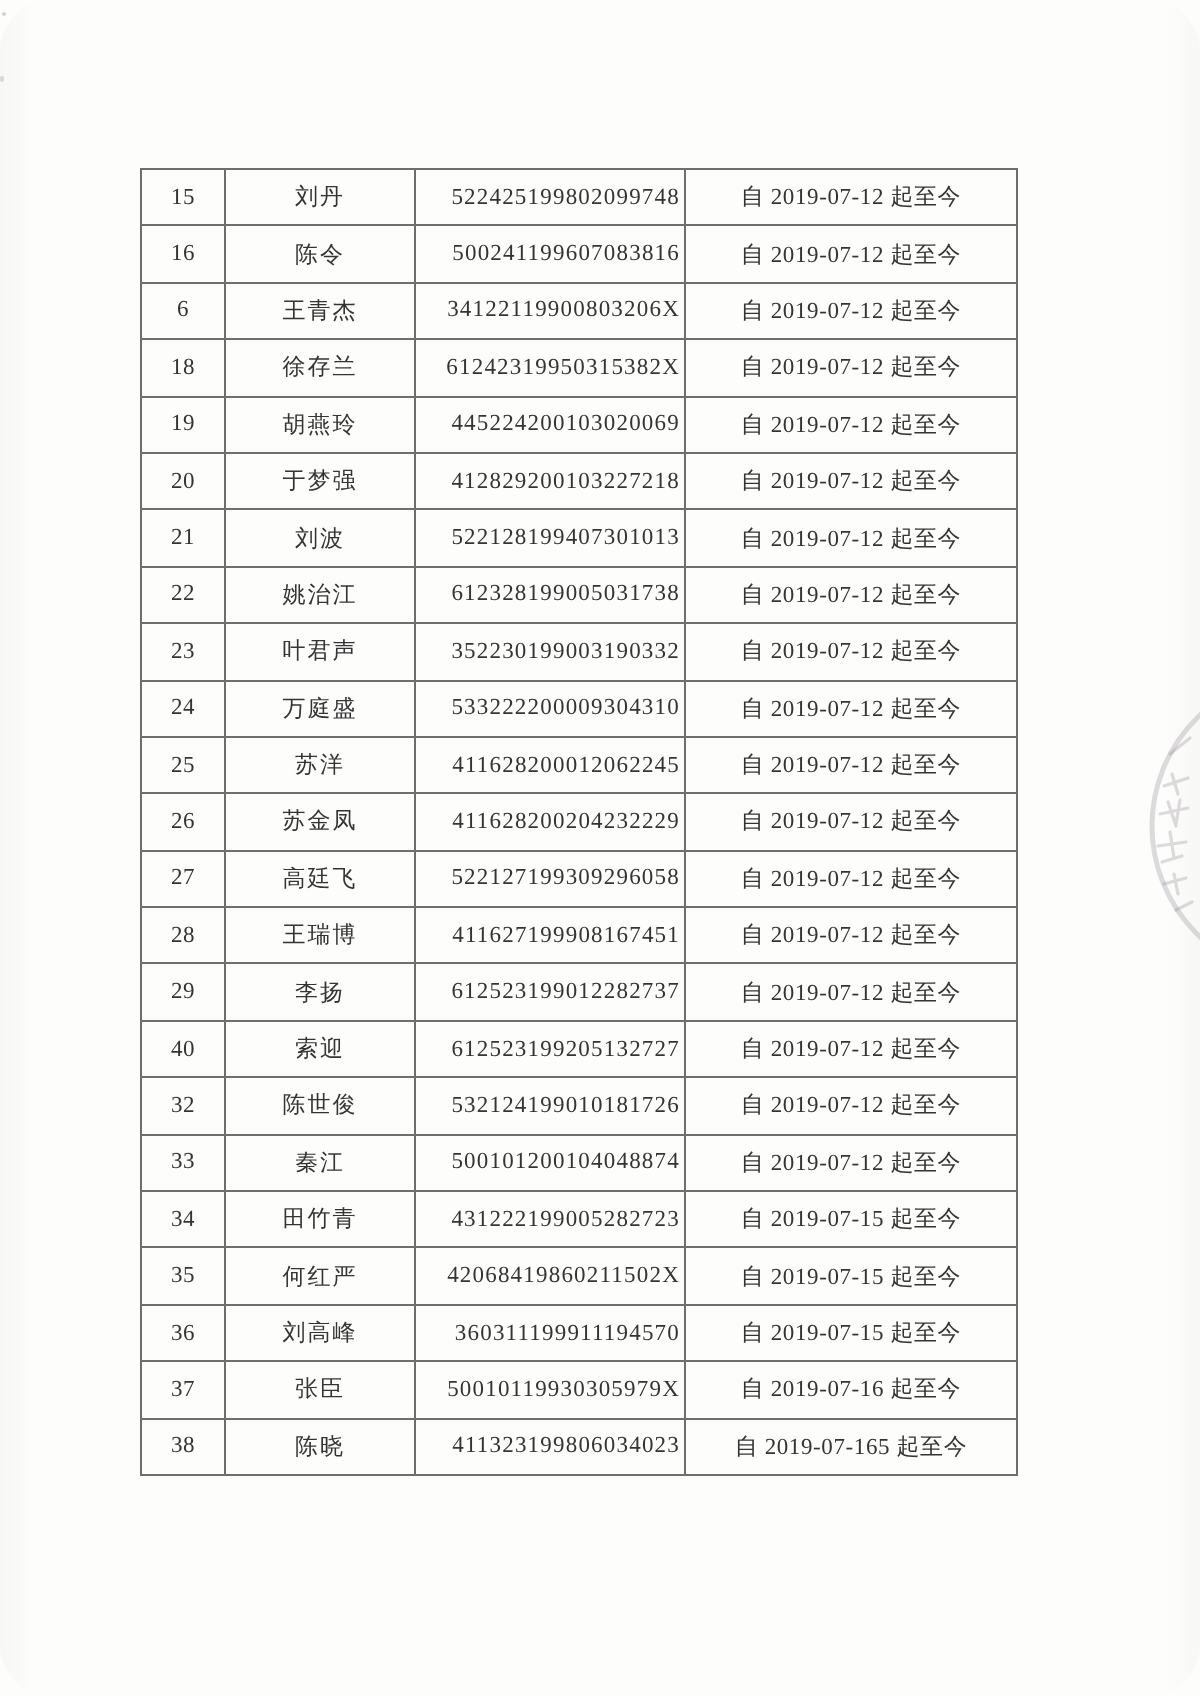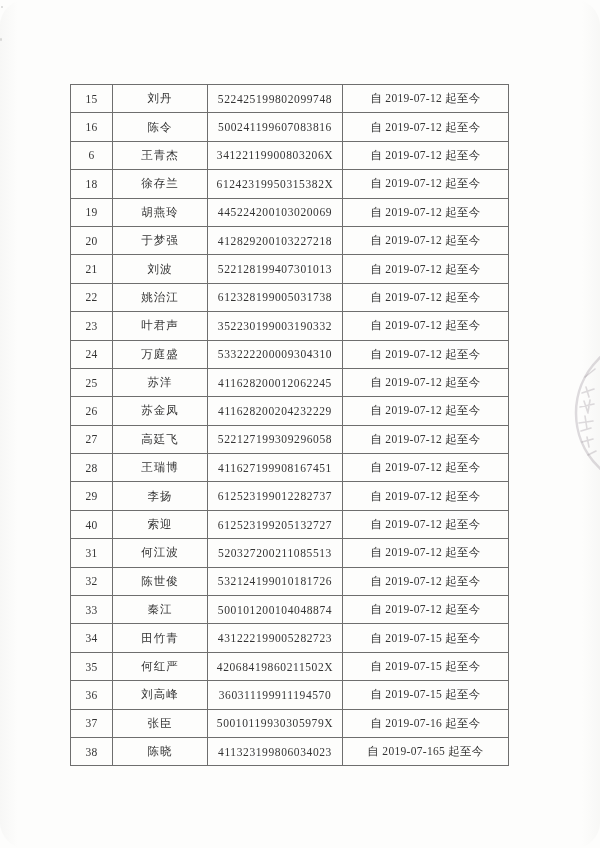--- a/index.html
+++ b/index.html
@@ -40,21 +40,21 @@
     font-size: 11.5px;
     color: #343434;
     letter-spacing: 0.3px;
     white-space: nowrap;
     overflow: hidden;
   }
   .col-index  { width: 42px;  }
   .col-name   { width: 95px;  }
   .col-id     { width: 135px; }
   .col-period { width: 166px; }
-  td.cell-id { letter-spacing: 0.6px; font-size: 11.5px; }
+  td.cell-id { letter-spacing: 0.6px; font-size: 11.5px; text-align: right; }
   td.cell-name { letter-spacing: 1px; margin-left: 48px; }
 
   
   .seal {
     position: absolute;
     left: 552px;
     top: 345px;
     width: 48px;
     height: 145px;
     pointer-events: none;
@@ -167,26 +167,20 @@
         <tr>
           <td class="cell-index">29</td>
           <td class="cell-name">李扬</td>
           <td class="cell-id">612523199012282737</td>
           <td class="cell-period">自 2019-07-12 起至今</td>
         </tr>
         <tr>
           <td class="cell-index">40</td>
           <td class="cell-name">索迎</td>
           <td class="cell-id">612523199205132727</td>
-          <td class="cell-period">自 2019-07-12 起至今</td>
-        </tr>
-        <tr>
-          <td class="cell-index">31</td>
-          <td class="cell-name">何江波</td>
-          <td class="cell-id">520327200211085513</td>
           <td class="cell-period">自 2019-07-12 起至今</td>
         </tr>
         <tr>
           <td class="cell-index">32</td>
           <td class="cell-name">陈世俊</td>
           <td class="cell-id">532124199010181726</td>
           <td class="cell-period">自 2019-07-12 起至今</td>
         </tr>
         <tr>
           <td class="cell-index">33</td>

